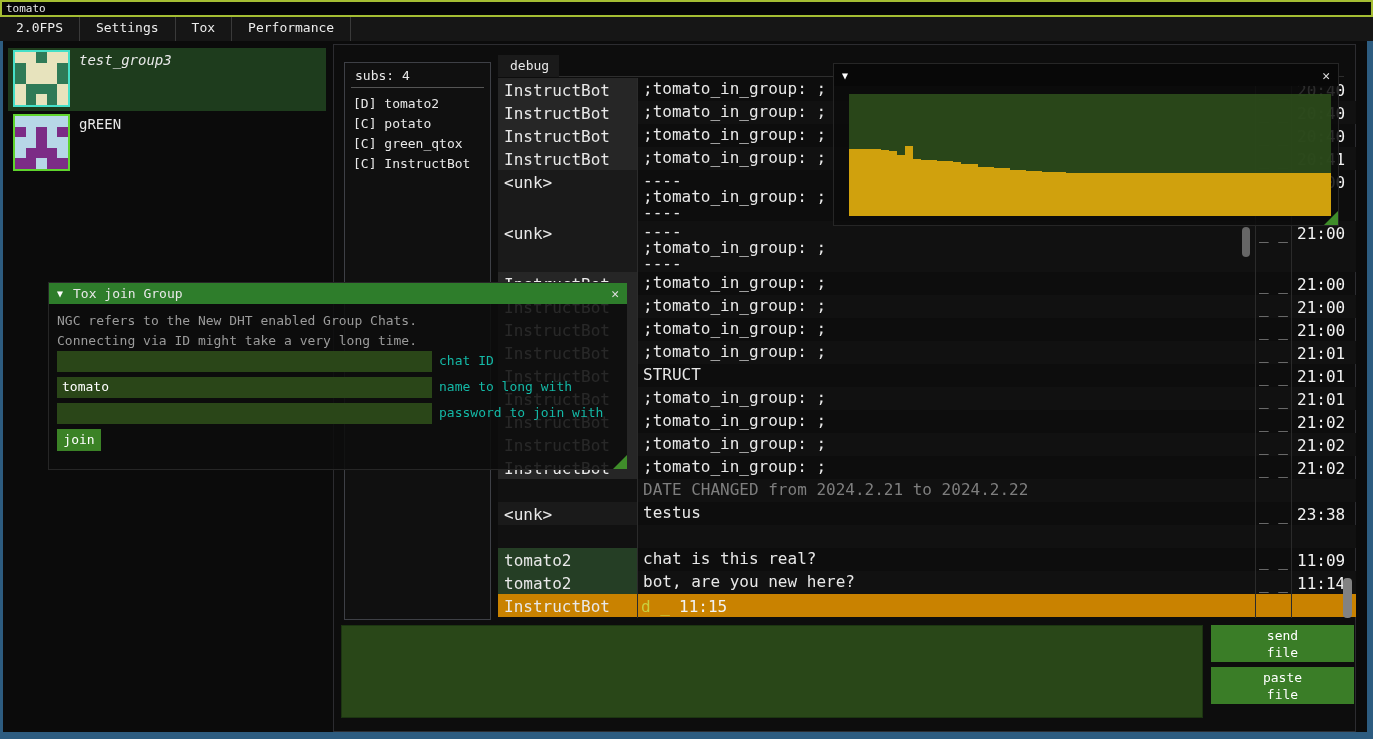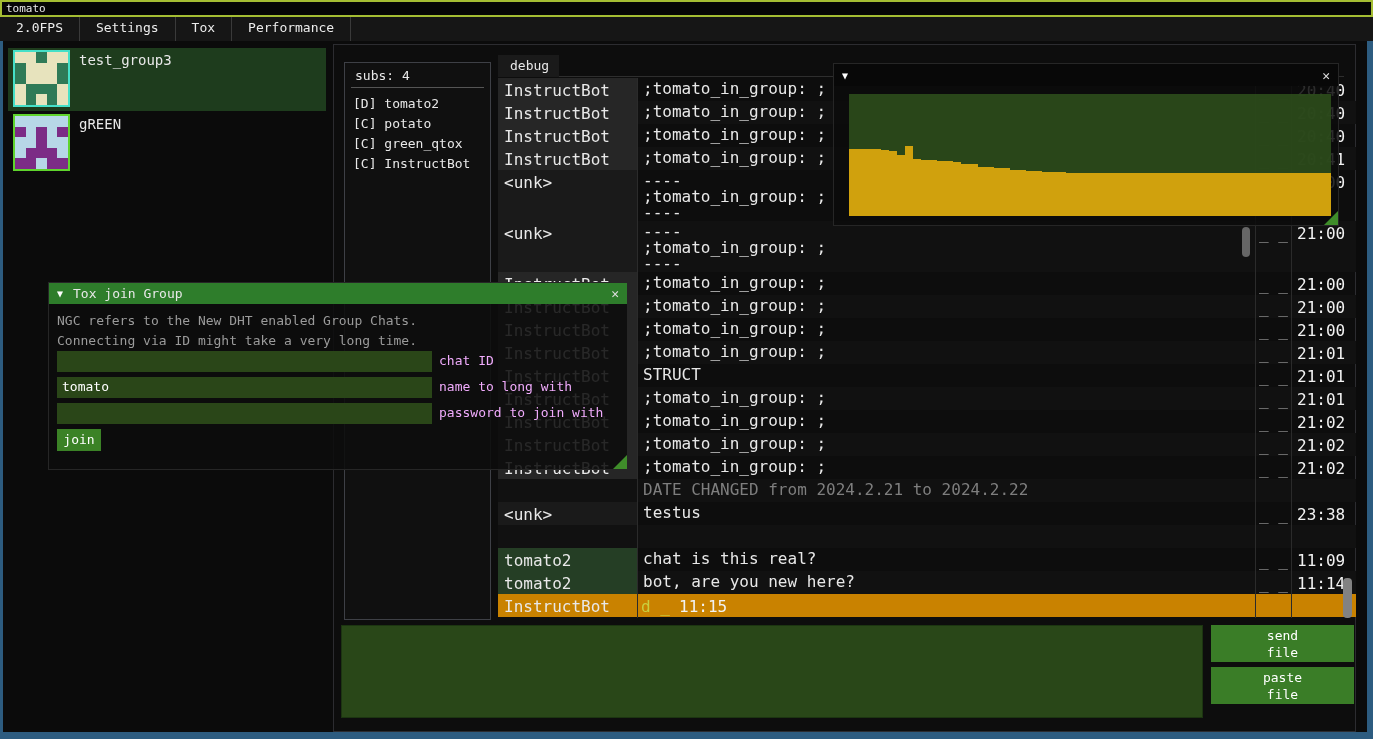--- a/index.html
+++ b/index.html
@@ -16,21 +16,21 @@
 
   
   #menubar { position:absolute; left:0; top:17px; width:1373px; height:24px;
     background:#161616; display:flex; align-items:stretch; font-size:13px; }
   .menu-item { padding:3px 16px 0 16px; border-right:1px solid #3a3a3a; color:#ececec; cursor:default; }
 
   
   .group-row { position:absolute; left:8px; width:318px; }
   .group-row.g0 { top:48px; height:63px; }
   .group-row.g1 { top:112px; height:59px; }
-  .group-row.selected { background:#1e3c1d; }
+  .group-row.selected { background:#1e3c1d;font-style:italic; }
   .avatar { position:absolute; left:5px; top:2px; width:57px; height:57px; border:2px solid #000;
     display:grid; grid-template-columns:repeat(5,1fr); grid-template-rows:repeat(5,1fr); }
   .group-label { position:absolute; left:71px; top:4px; font-size:14px; }
 
   
   #main-panel { position:absolute; left:333px; top:44px; width:1023px; height:688px;
     background:#0d0d0d; border:1px solid #2c2c30; }
 
   
   #subs-panel { position:absolute; left:344px; top:62px; width:147px; height:558px;
@@ -83,21 +83,21 @@
   #hist-win .win-title { background:rgba(8,8,8,0.97); }
   #hist-plot { position:absolute; left:15px; top:30px; width:482px; height:122px;
     background:rgba(44,75,27,0.93); display:flex; align-items:flex-end; }
   .hist-bar { flex:1 1 auto; background:#d6a40d; opacity:0.97; }
 
   #join-win { left:48px; top:282px; width:580px; height:188px; background:rgba(12,12,12,0.88); z-index:21; }
   #join-win .win-title { background:#2e7d2b; height:21px; }
   .join-desc { position:absolute; left:8px; font-size:13px; color:#9b9b9b; }
   .join-field { position:absolute; left:8px; width:375px; height:21px; background:#2a4618;
     font-size:13px; padding:2px 0 0 5px; color:#fff; }
-  .join-label { position:absolute; left:390px; font-size:13px; padding-top:2px; color:#f0abfc; }
+  .join-label { position:absolute; left:390px; font-size:13px; padding-top:2px; color:#14b8a6; }
   #join-btn { position:absolute; left:8px; top:146px; width:44px; height:22px; background:#3b8226;
     color:#fff; font-size:13px; text-align:center; padding-top:3px; cursor:default; }
 </style>
 </head>
 <body>
 
 <div id="titlebar">
   <span>tomato</span>
 </div>
 

